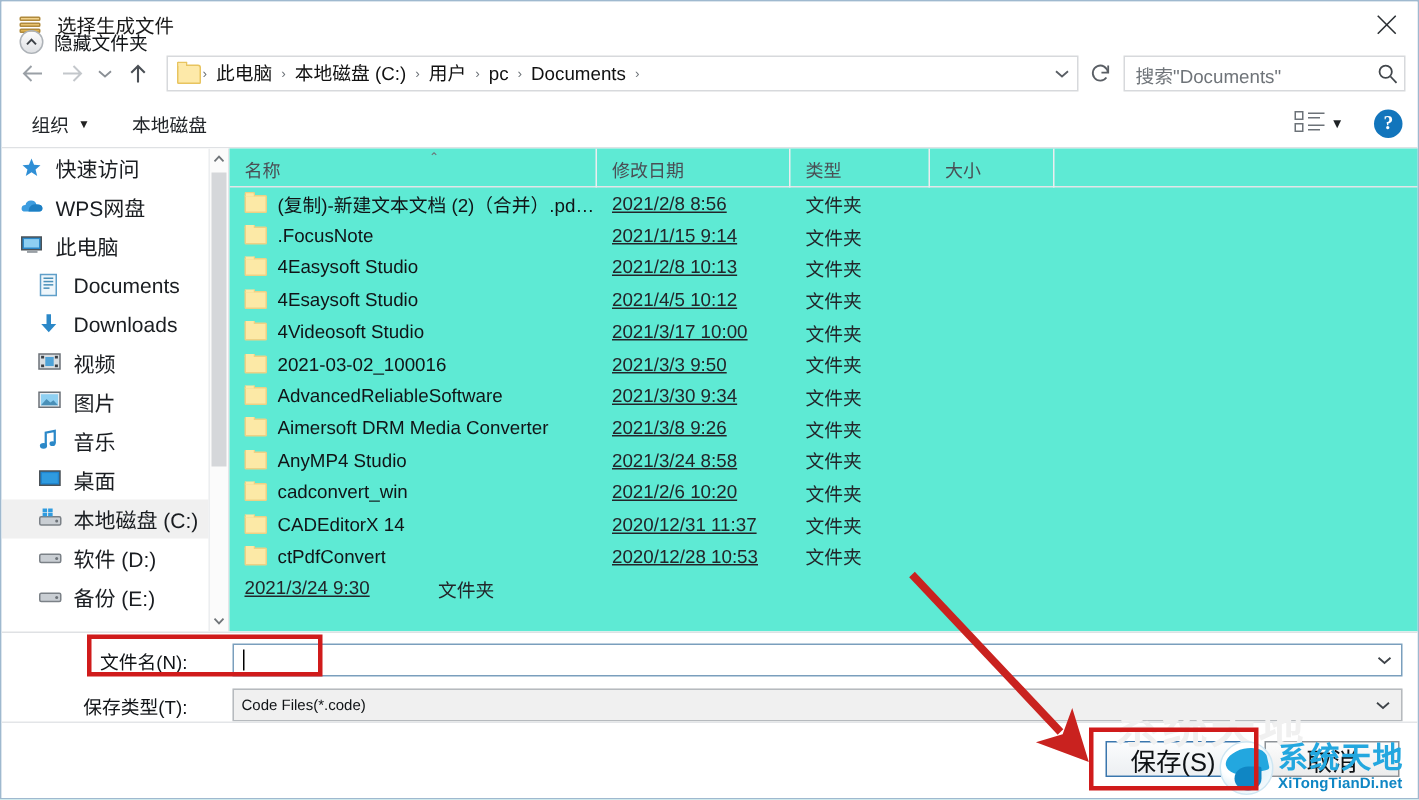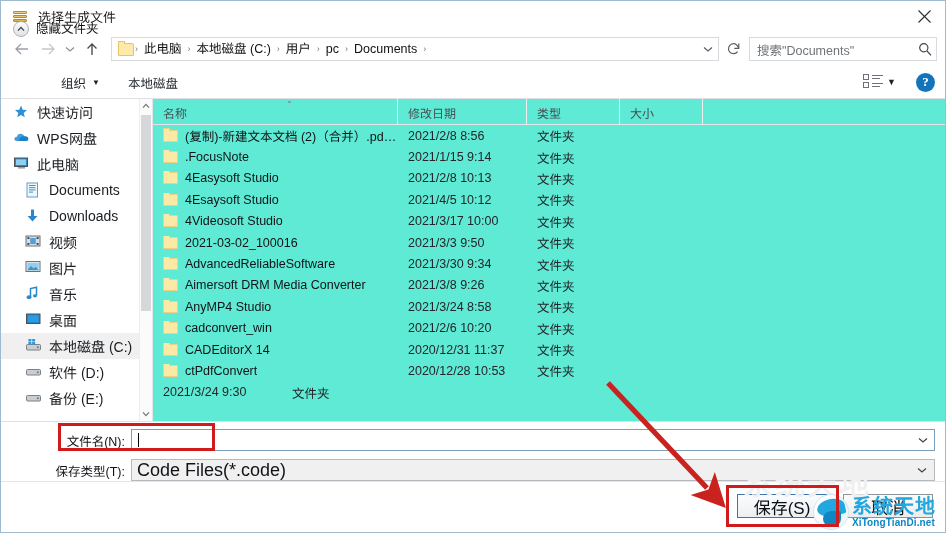--- a/index.html
+++ b/index.html
@@ -168,21 +168,20 @@
 
   
   .toolbar {
     position: absolute;
     left: 0; top: 65px;
     width: 946px; height: 33px;
     background: #ffffff;
     border-bottom: 1px solid #dfe1e4;
     display: flex; align-items: center;
     box-sizing: border-box;
-    padding-left: 40px;
   }
   .tb-item {
     font-size: 12.5px;
     color: #1f2327;
     display: flex; align-items: center;
     padding: 0 6px;
     height: 24px;
     white-space: nowrap;
   }
   .tb-item.org { margin-left: 14px; }
@@ -341,21 +340,21 @@
     color: #111417;
     white-space: nowrap;
   }
   .cell-name {
     width: 245px;
     display: flex; align-items: center;
     padding-left: 10px;
     box-sizing: border-box;
     overflow: hidden;
   }
-  .cell-date { width: 129px; padding-left: 10px; box-sizing: border-box; color: #23262a;}
+  .cell-date { width: 129px; padding-left: 10px; box-sizing: border-box; color: #23262a; text-decoration: underline;}
   .cell-type { width: 93px; padding-left: 10px; box-sizing: border-box; color: #23262a;}
   .cell-size { width: 83px; padding-left: 10px; box-sizing: border-box;}
   .fldr {
     width: 15px; height: 12px;
     margin-right: 7px;
     flex: none;
     background: #fce9a6;
     border: 1px solid #edd185;
     box-sizing: border-box;
     border-radius: 0 1px 1px 1px;
@@ -383,20 +382,21 @@
     border-top: 1px solid #dfe1e4;
     box-sizing: border-box;
   }
   .frow {
     position: absolute;
     left: 0;
     height: 26px;
     display: flex;
     align-items: center;
     width: 946px;
+    gap: 24px;
   }
   .frow.r1 { top: 5px; }
   .frow.r2 { top: 35px; }
   .flabel {
     width: 130px;
     text-align: right;
     padding-right: 6px;
     font-size: 12.5px;
     color: #101316;
     box-sizing: border-box;
@@ -436,21 +436,21 @@
     height: 22px;
     border: 1px solid #b6babe;
     background: #f0f0f0;
     box-sizing: border-box;
     display: flex;
     align-items: center;
     position: relative;
   }
   .fselect .val {
     padding-left: 5px;
-    font-size: 18px;
+    font-size: 10px;
     color: #101316;
   }
   .fselect .dd {
     margin-left: auto;
     width: 24px;
     display: flex; align-items: center; justify-content: center;
     color: #3f4449;
     font-size: 9px;
   }
 
@@ -459,21 +459,21 @@
     position: absolute;
     left: 0; top: 480px;
     width: 946px; height: 53px;
     background: #ffffff;
     border-top: 1px solid #e3e5e8;
     box-sizing: border-box;
   }
   .hidefolder {
     position: absolute;
     left: 12px; top: 17px;
-    display: flex; align-items: flex-end;
+    display: flex; align-items: center;
     font-size: 12.5px;
     color: #101316;
   }
   .circle-up {
     width: 16px; height: 16px;
     border-radius: 50%;
     background: linear-gradient(#fdfdfd, #dfe1e4);
     border: 1px solid #adb2b7;
     margin-right: 7px;
     display: flex; align-items: center; justify-content: center;

